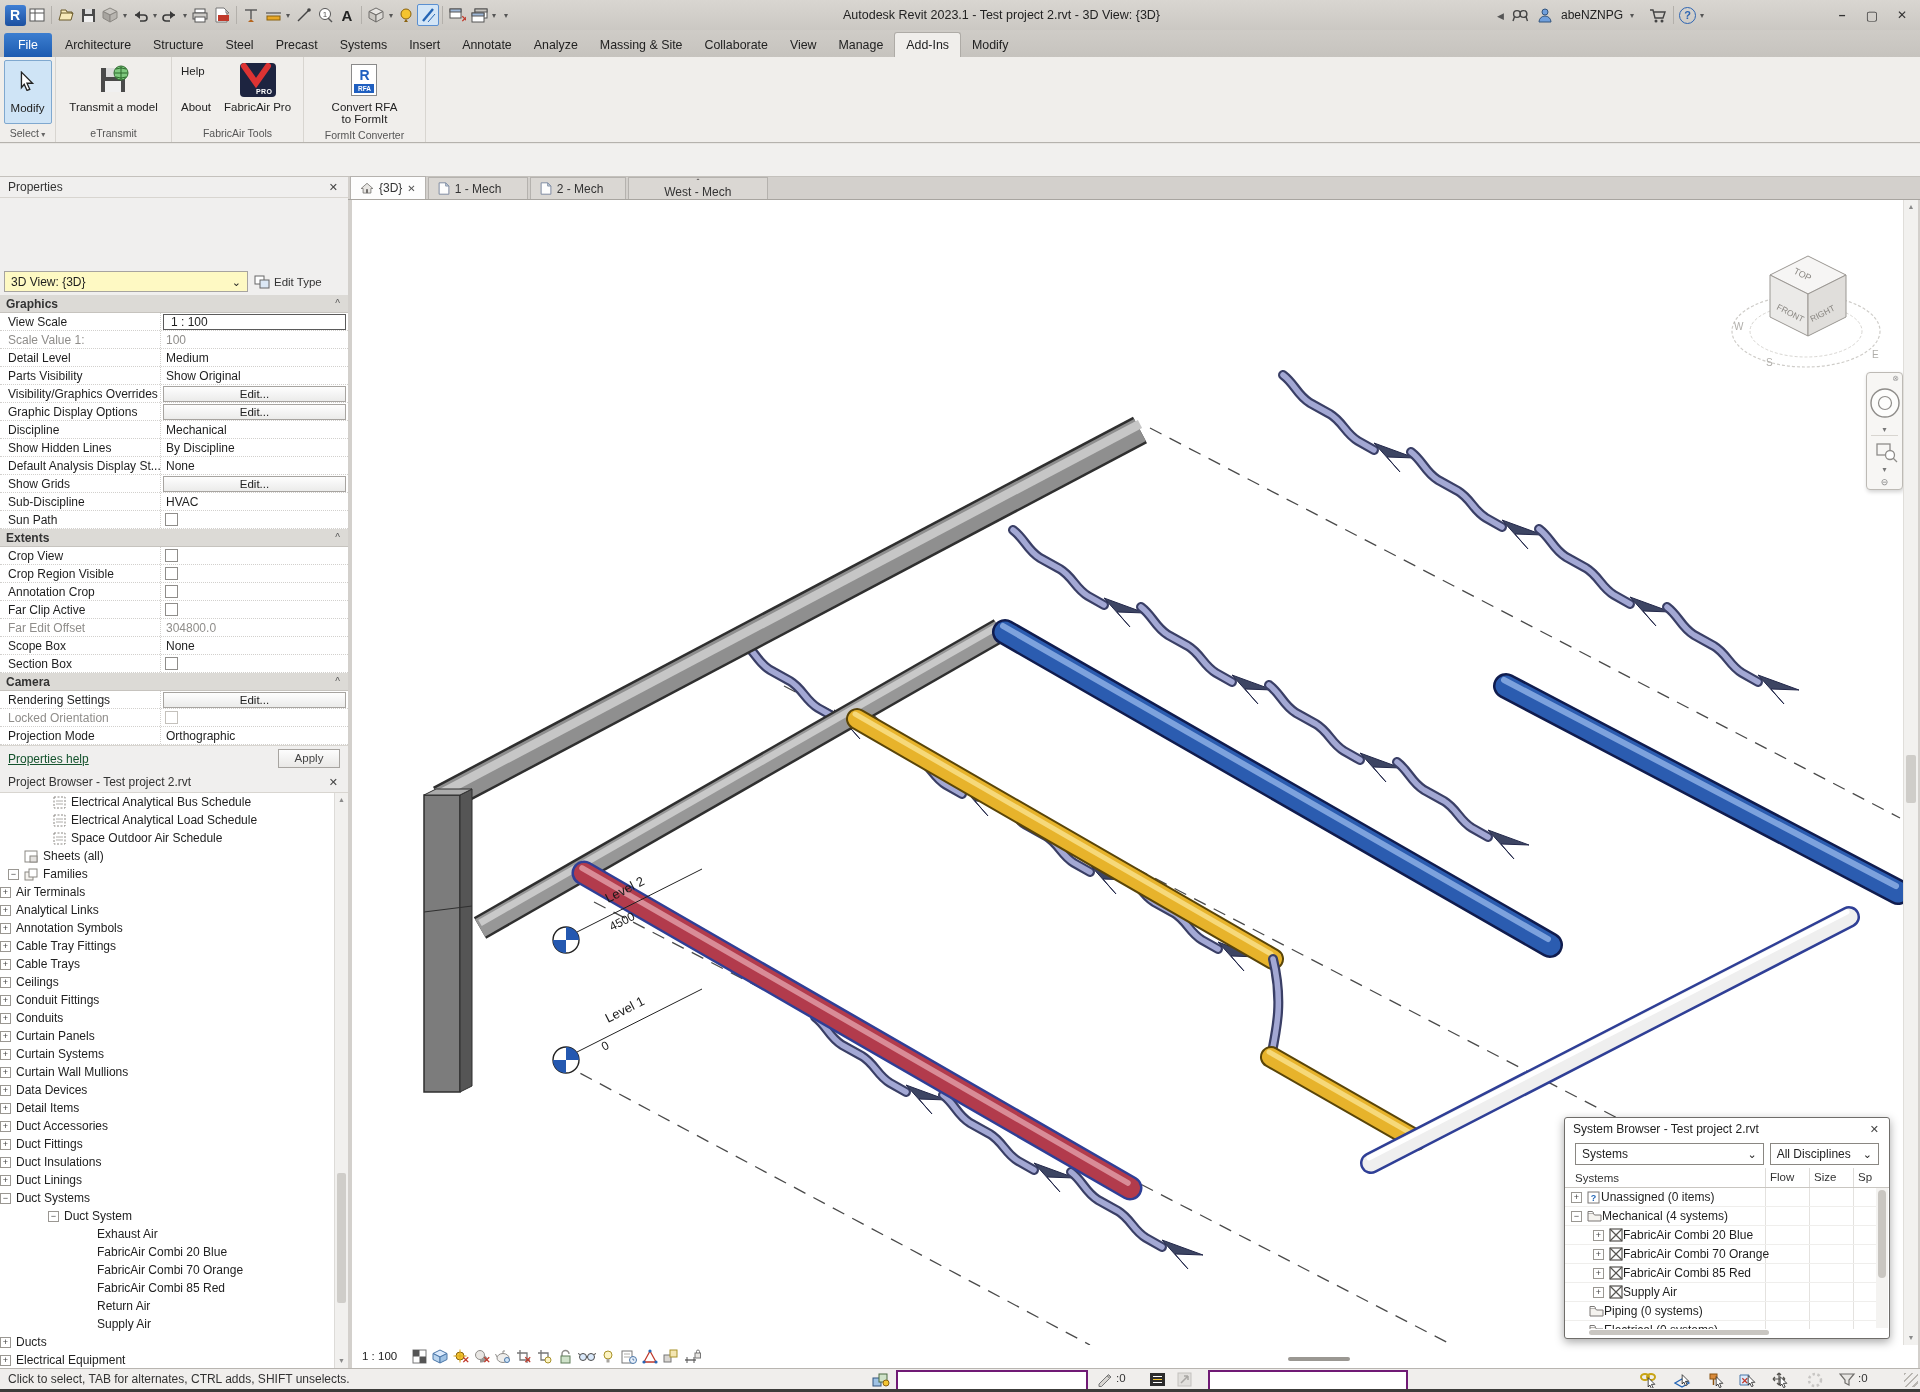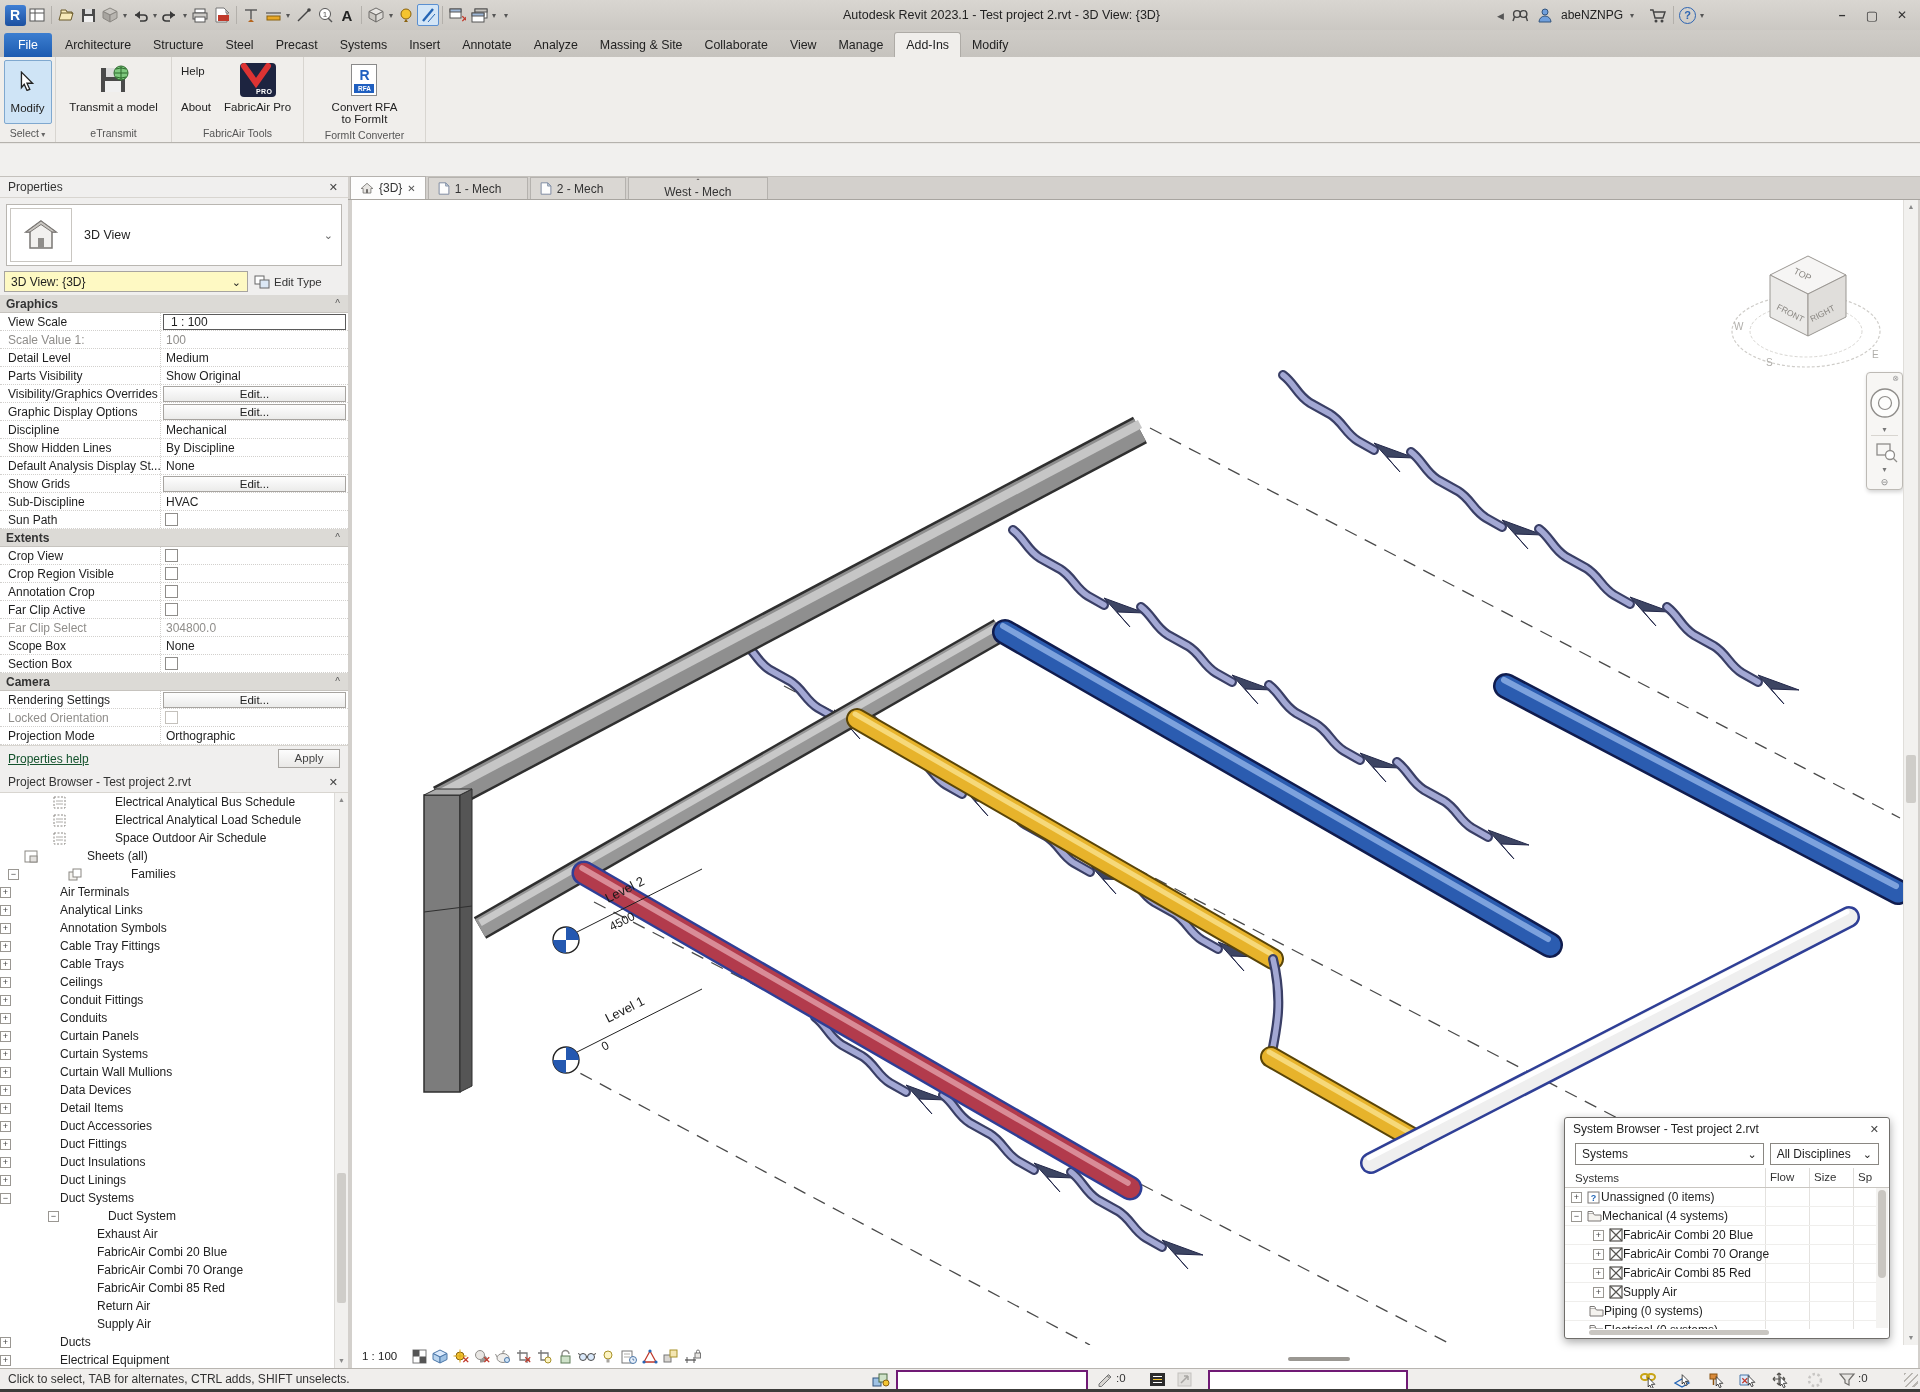--- a/index.html
+++ b/index.html
@@ -102,21 +102,21 @@
   .cb{width:13px;height:13px;border:1px solid #8f8d8a;background:#fff;margin-left:2px;}
   .cb.dim{border-color:#c4c1bc;}
   #prophelp{position:absolute;left:0;top:568px;width:348px;height:26px;background:#f0efee;
     border-top:1px solid #d8d5d0;display:flex;align-items:center;}
   #prophelp a{color:#14532d;text-decoration:underline;font-size:12px;margin-left:8px;flex:1;}
   #applybtn{width:62px;height:19px;border:1px solid #a7a4a0;background:linear-gradient(#fdfdfd,#e9e8e6);
     font-size:11.5px;text-align:center;line-height:17px;color:#444;margin-right:8px;}
 
   #projbrowser{position:absolute;left:0;top:595px;width:348px;bottom:0;background:#fff;overflow:hidden;}
   #pbtree{position:absolute;left:0;top:21px;right:14px;bottom:0;background:#fff;}
-  .tr{height:18px;display:flex;align-items:center;white-space:nowrap;font-size:12px;color:#222;gap:44px;}
+  .tr{height:18px;display:flex;align-items:center;white-space:nowrap;font-size:12px;color:#222;}
   .tr .tl{padding-left:5px;}
   .exp{width:11px;height:11px;border:1px solid #9a9792;background:#fff;flex:0 0 auto;
     display:flex;align-items:center;justify-content:center;font-size:9px;color:#444;line-height:9px;}
   .exp.plus::after{content:"+";}
   .exp.minus::after{content:"−";}
   .i1{padding-left:8px;}.i2{}.i3{padding-left:48px;}.i4{padding-left:92px;}
   .tic{margin-left:5px;flex:0 0 auto;display:flex;}
   #pbscroll{position:absolute;right:0;top:21px;width:14px;bottom:0;background:#f1f0ee;border-left:1px solid #dddbd8;}
   .sarrow{height:14px;color:#8a8a8a;font-size:7px;text-align:center;line-height:14px;}
   .sarrow.up::after{content:"▲";}
@@ -480,31 +480,20 @@
   <div id="optionsbar"></div>
 
   <div id="leftcol">
 
     <div id="properties">
       <div class="palette-head">
         <span>Properties</span>
         <span class="grow"></span>
         <span class="xbtn"></span>
       </div>
-      <div id="typebox">
-        <span class="thumb">
-            <svg width="38" height="38">
-              <polygon points="19,5 34,16 30,16 30,32 8,32 8,16 4,16" fill="#f2f1ef" stroke="#7a7774" stroke-width="1.5"></polygon>
-              <polygon points="19,5 34,16 30,16 19,8.5 8,16 4,16" fill="#c9c6c1" stroke="#7a7774" stroke-width="1"></polygon>
-              <rect x="16" y="22" width="6" height="10" fill="#8f8d8a"></rect>
-            </svg>
-          </span>
-        <span class="tname">3D View</span>
-        <span class="cv"></span>
-      </div>
       <div id="selrow">
         <div id="typeselector">
           <span>3D View: {3D}</span>
             <span class="grow"></span>
             <span class="cv"></span>
         </div>
         <div id="edittype" actable="true">
           <svg width="16" height="14">
               <rect x="1" y="1" width="9" height="8" fill="#fff" stroke="#666"></rect>
               <rect x="6" y="5" width="9" height="8" fill="#dce8f5" stroke="#666"></rect>
@@ -613,21 +602,21 @@
               <span class="cb"></span>
             </div>
           </div>
         <div class="prow">
             <div class="pl">Far Clip Active</div>
             <div class="pvwrap">
               <span class="cb"></span>
             </div>
           </div>
         <div class="prow dis">
-            <div class="pl">Far Clip Select</div>
+            <div class="pl">Far Edit Offset</div>
             <div class="pvwrap">
               <span class="pv">304800.0</span>
             </div>
           </div>
         <div class="prow">
             <div class="pl">Scope Box</div>
             <div class="pvwrap">
               <span class="pv">None</span>
             </div>
           </div>

